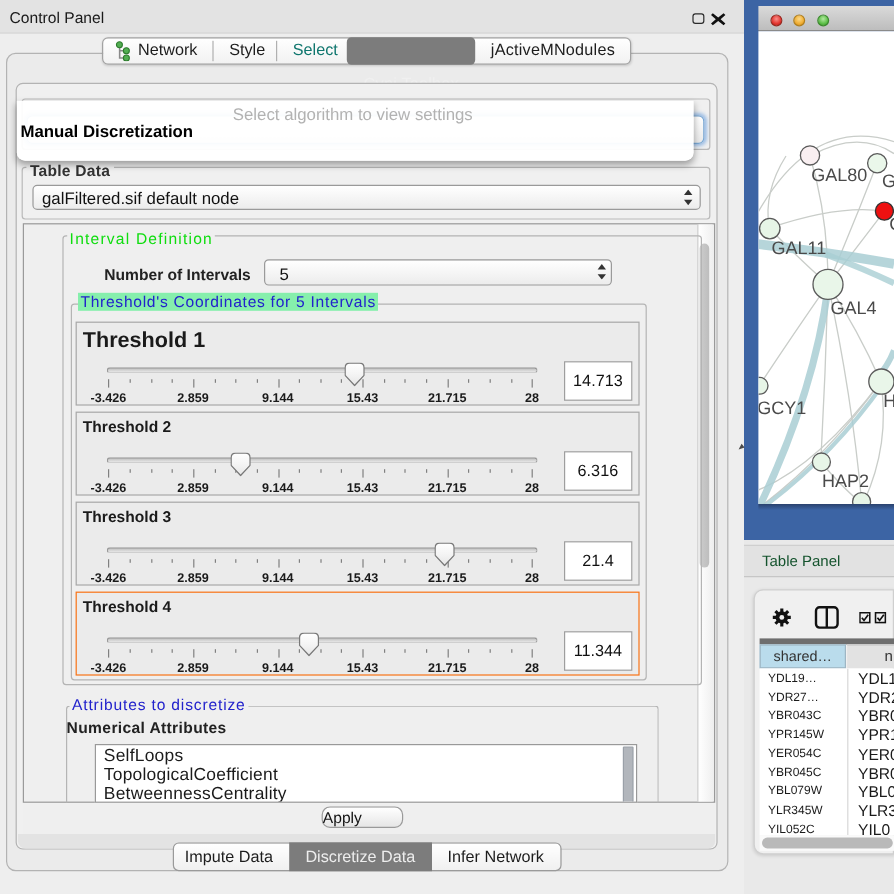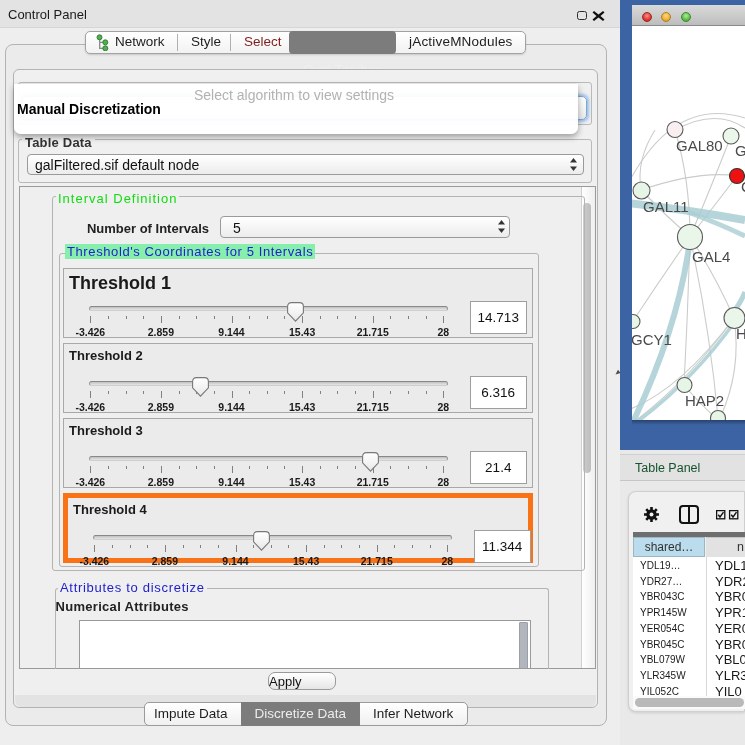--- a/index.html
+++ b/index.html
@@ -28,21 +28,21 @@
   <svg class="abs" style="left:96px;top:34px;" width="14" height="17" viewBox="0 0 14 17">
     <path d="M3.7 3 L3.7 15 M3.7 8.3 L9 8.3 M3.7 14.3 L9 14.3" stroke="#8a8a8a" stroke-width="1.3" fill="none"></path>
     <circle cx="3.5" cy="3.3" r="2.5" fill="#52ae52" stroke="#2d7a2d" stroke-width="0.9"></circle>
     <circle cx="9.3" cy="8.3" r="2.5" fill="#52ae52" stroke="#2d7a2d" stroke-width="0.9"></circle>
     <circle cx="9.3" cy="14.3" r="2.5" fill="#52ae52" stroke="#2d7a2d" stroke-width="0.9"></circle>
   </svg>
   <div class="abs" style="left:115px;top:34px;font-size:13.5px;color:#1d1d1d;">Network</div>
   <div class="abs" style="left:177px;top:34px;width:1px;height:17px;background:#b0b0b0;"></div>
   <div class="abs" style="left:191px;top:34px;font-size:13.5px;color:#1d1d1d;">Style</div>
   <div class="abs" style="left:230px;top:34px;width:1px;height:17px;background:#b0b0b0;"></div>
-  <div class="abs" style="left:244px;top:34px;font-size:13.5px;color:#7f1d1d;">Select</div>
+  <div class="abs" style="left:244px;top:34px;font-size:13.5px;color:#0f766e;">Select</div>
   <div class="abs" style="left:289px;top:31px;width:107px;height:23px;background:#7c7c7c;border-radius:4px;"></div>
   <div class="abs" style="left:303px;top:34px;font-size:13.5px;letter-spacing:0.2px;color:#f0f0f0;margin-top:28px;">Cyni Toolbox</div>
   <div class="abs" style="left:409px;top:34px;font-size:13.5px;letter-spacing:0.2px;color:#1d1d1d;">jActiveMNodules</div>
 
   <div class="abs" style="left:12.5px;top:69px;width:585px;height:639px;background:#f0f0f0;border:1px solid #b3b3b3;border-radius:6px;"></div>
 
   <div class="abs" style="left:18px;top:82px;width:574px;height:43px;border:1px solid #b9b9b9;border-radius:3px;"></div>
 
   <div class="abs" style="left:22px;top:96px;width:565px;height:24px;background:linear-gradient(#ffffff,#e9e9e9);border:1px solid #7aa8d4;border-radius:5px;box-shadow:0 0 3px 1.5px rgba(90,150,220,0.55);"></div>
 
@@ -196,21 +196,21 @@
         <defs>
           <linearGradient id="tgc" x1="0" y1="0" x2="0" y2="1">
             <stop offset="0" stop-color="#ffffff"></stop>
             <stop offset="0.5" stop-color="#f4f4f4"></stop>
             <stop offset="1" stop-color="#e6e6e6"></stop>
           </linearGradient>
         </defs>
       </svg>
       <div style="position:absolute;left:406px;top:32px;width:56.5px;height:33px;background:#fff;border:1px solid #9e9e9e;text-align:center;font-size:13.5px;color:#111;line-height:31px;">21.4</div>
     </div>
-  <div class="abs" style="left:63px;top:492.5px;width:469.5px;height:70px;background:#ebebeb;border:5px solid #f97316;">
+  <div class="abs" style="left:63px;top:492.5px;width:469.5px;height:70px;background:#ebebeb;border:1px solid #f97316;">
       <div style="position:absolute;left:5px;top:4.5px;font-size:13px;font-weight:bold;color:#1a1a1a;">Threshold 4</div>
       <div style="position:absolute;left:24.5px;top:37px;width:359px;height:5px;background:linear-gradient(#c0c0c0,#e6e6e6);border-top:1.4px solid #888;border-bottom:1px solid #cfcfcf;border-left:1px solid #9a9a9a;border-right:1px solid #9a9a9a;border-radius:2.5px;"></div>
       <div style="position:absolute;left:26.3px;top:47px;width:1px;height:7px;background:#808080;"></div>
       <div style="position:absolute;left:44.0px;top:47px;width:1px;height:3.5px;background:#808080;"></div>
       <div style="position:absolute;left:61.6px;top:47px;width:1px;height:3.5px;background:#808080;"></div>
       <div style="position:absolute;left:79.2px;top:47px;width:1px;height:3.5px;background:#808080;"></div>
       <div style="position:absolute;left:96.9px;top:47px;width:1px;height:7px;background:#808080;"></div>
       <div style="position:absolute;left:114.5px;top:47px;width:1px;height:3.5px;background:#808080;"></div>
       <div style="position:absolute;left:132.2px;top:47px;width:1px;height:3.5px;background:#808080;"></div>
       <div style="position:absolute;left:149.8px;top:47px;width:1px;height:3.5px;background:#808080;"></div>
@@ -243,20 +243,21 @@
           </linearGradient>
         </defs>
       </svg>
       <div style="position:absolute;left:406px;top:32px;width:56.5px;height:33px;background:#fff;border:1px solid #9e9e9e;text-align:center;font-size:13.5px;color:#111;line-height:31px;">11.344</div>
     </div>
 
   <div class="abs" style="left:54.5px;top:588px;width:494px;height:81px;border:1px solid #b4b4b4;border-radius:3px 3px 0 0;border-bottom:none;"></div>
   <div class="abs" style="left:58px;top:579.5px;background:#efefef;padding:0 2px;font-size:13px;letter-spacing:0.7px;color:#2222cc;">Attributes to discretize</div>
   <div class="abs" style="left:55.5px;top:599px;font-size:13px;letter-spacing:0.3px;font-weight:bold;color:#222;">Numerical Attributes</div>
   <div class="abs" style="left:79px;top:620px;width:452px;height:49px;background:#ffffff;border:1px solid #999;overflow:hidden;">
+     <div style="position:absolute;left:6.5px;top:0.5px;font-size:14.5px;letter-spacing:0.2px;color:#1a1a1a;line-height:16.3px;">SelfLoops<br>TopologicalCoefficient<br>BetweennessCentrality</div>
      <div style="position:absolute;right:2px;top:1px;width:9px;height:60px;background:#b2b6bc;border:1px solid #9aa0a8;border-radius:1px;"></div>
   </div>
 
   <div class="abs" style="left:19px;top:670px;width:577px;height:25px;background:#efefef;"></div>
   <div class="abs" style="left:15px;top:695px;width:581px;height:12px;background:#e3e3e3;border-radius:0 0 6px 6px;"></div>
   <div class="abs" style="left:268px;top:672px;width:68px;height:18px;background:linear-gradient(#ffffff,#e6e6e6);border:1px solid #9a9a9a;border-radius:7px;text-align:left;font-size:13px;color:#111;line-height:17px;">Apply</div>
 
   <div class="abs" style="left:143.5px;top:702px;width:324.5px;height:24px;background:linear-gradient(#ffffff,#f0f0f0);border:1px solid #9a9a9a;border-radius:5px;"></div>
   <div class="abs" style="left:240.5px;top:702px;width:119px;height:24px;background:#7c7c7c;"></div>
   <div class="abs" style="left:154px;top:706px;font-size:13.5px;color:#1d1d1d;">Impute Data</div>

